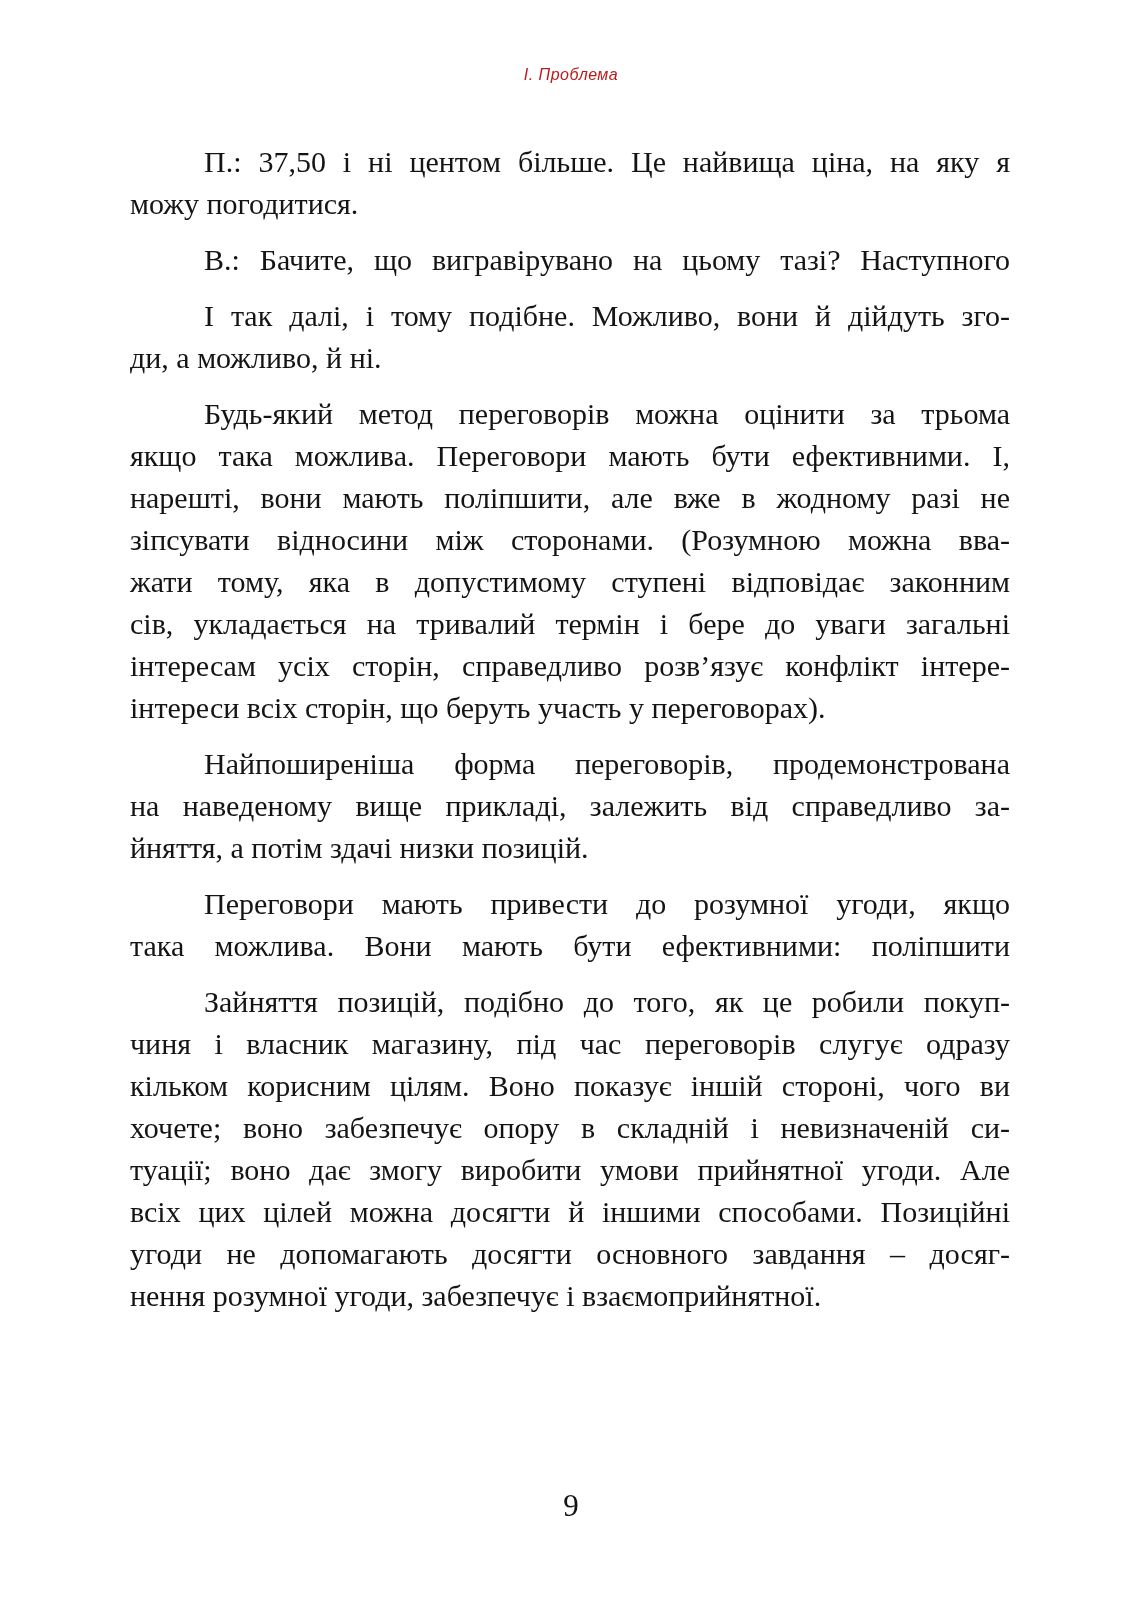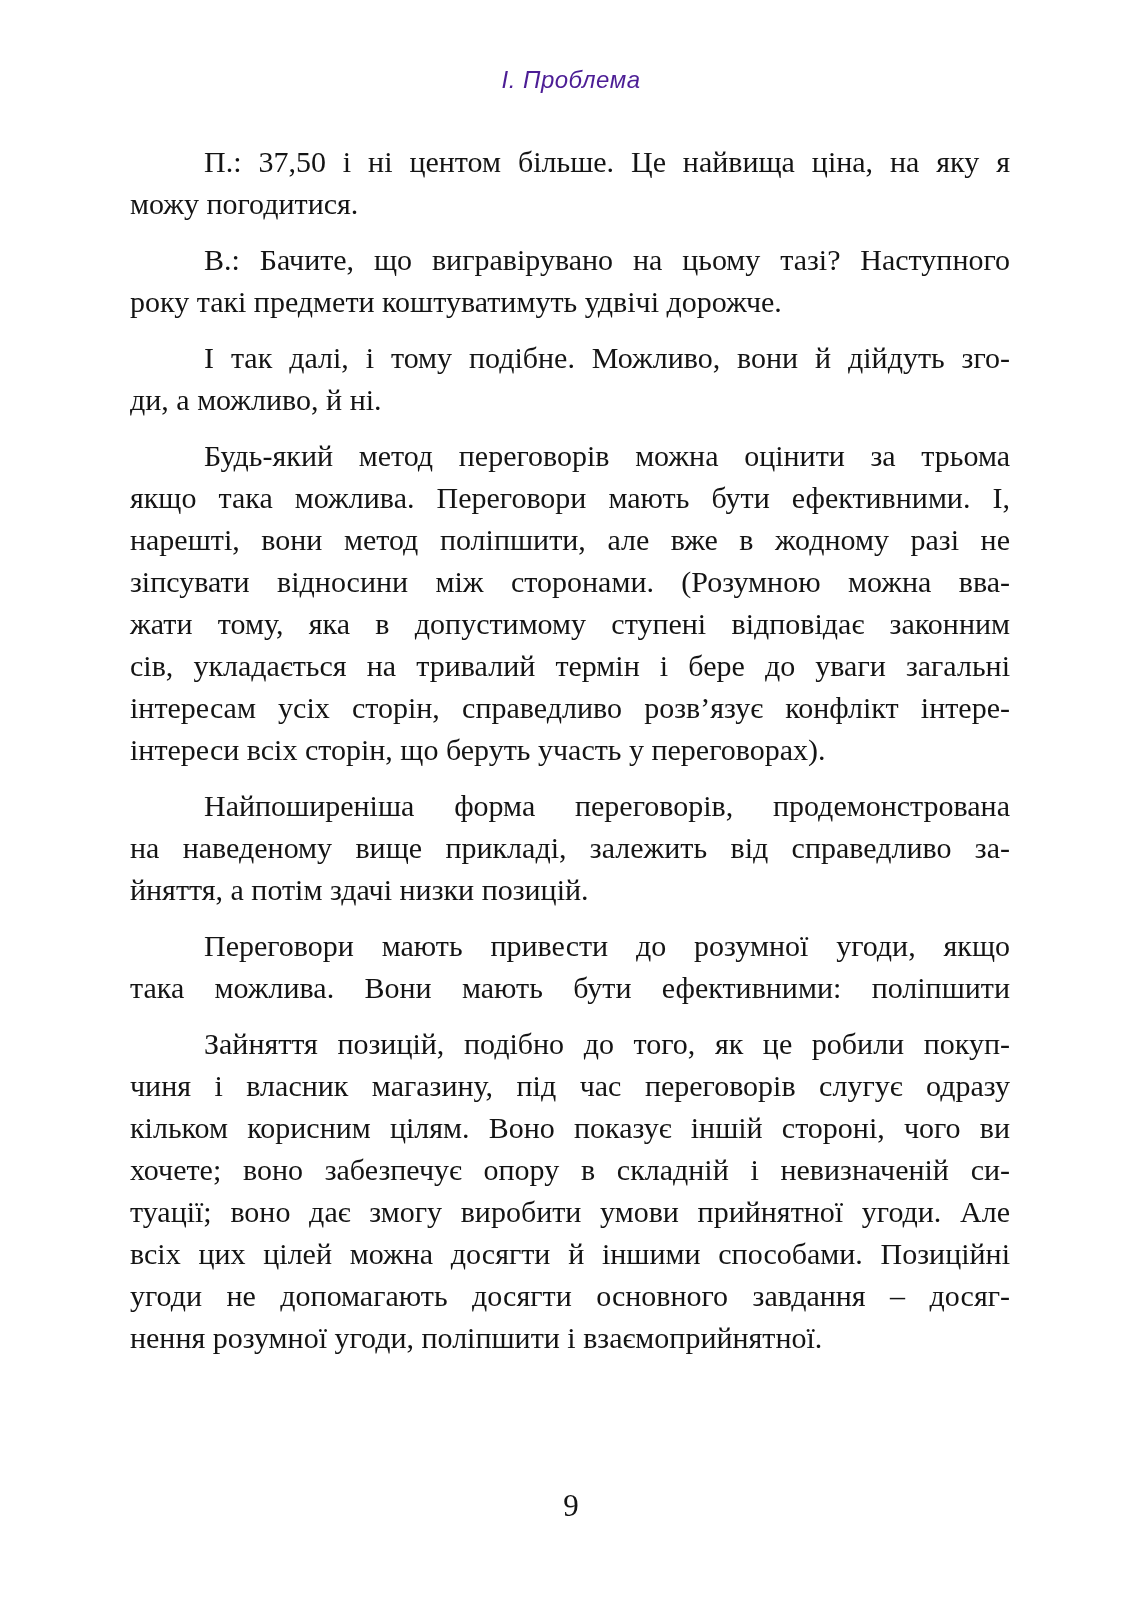--- a/index.html
+++ b/index.html
@@ -17,23 +17,23 @@
     overflow: hidden;
   }
   .running-header {
     position: absolute;
     top: 66px;
     left: 0;
     width: 100%;
     text-align: center;
     font-family: "Liberation Sans", sans-serif;
     font-style: italic;
-    font-size: 24px;
+    font-size: 16px;
     letter-spacing: 0.5px;
-    color: #4c1d95;
+    color: #b91c1c;
   }
   .text-block {
     position: absolute;
     top: 141px;
     left: 130px;
     width: 880px;
   }
   .para {
     margin: 0 0 14px 0;
     padding: 0;
@@ -70,32 +70,31 @@
 
   <div class="text-block">
 
     <div class="para">
       <div class="line first">П.: 37,50 і ні центом більше. Це найвища ціна, на яку я</div>
       <div class="line last">можу погодитися.</div>
     </div>
 
     <div class="para">
       <div class="line first">В.: Бачите, що вигравірувано на цьому тазі? Наступного</div>
-      <div class="line last">року такі предмети коштуватимуть удвічі дорожче.</div>
     </div>
 
     <div class="para">
       <div class="line first">І так далі, і тому подібне. Можливо, вони й дійдуть зго-</div>
       <div class="line last">ди, а можливо, й ні.</div>
     </div>
 
     <div class="para">
       <div class="line first">Будь-який метод переговорів можна оцінити за трьома</div>
       <div class="line">якщо така можлива. Переговори мають бути ефективними. І,</div>
-      <div class="line">нарешті, вони метод поліпшити, але вже в жодному разі не</div>
+      <div class="line">нарешті, вони мають поліпшити, але вже в жодному разі не</div>
       <div class="line">зіпсувати відносини між сторонами. (Розумною можна вва-</div>
       <div class="line">жати тому, яка в допустимому ступені відповідає законним</div>
       <div class="line">сів, укладається на тривалий термін і бере до уваги загальні</div>
       <div class="line">інтересам усіх сторін, справедливо розв’язує конфлікт інтере-</div>
       <div class="line last">інтереси всіх сторін, що беруть участь у переговорах).</div>
     </div>
 
     <div class="para">
       <div class="line first">Найпоширеніша форма переговорів, продемонстрована</div>
       <div class="line">на наведеному вище прикладі, залежить від справедливо за-</div>
@@ -108,20 +107,20 @@
     </div>
 
     <div class="para">
       <div class="line first">Зайняття позицій, подібно до того, як це робили покуп-</div>
       <div class="line">чиня і власник магазину, під час переговорів слугує одразу</div>
       <div class="line">кільком корисним цілям. Воно показує іншій стороні, чого ви</div>
       <div class="line">хочете; воно забезпечує опору в складній і невизначеній си-</div>
       <div class="line">туації; воно дає змогу виробити умови прийнятної угоди. Але</div>
       <div class="line">всіх цих цілей можна досягти й іншими способами. Позиційні</div>
       <div class="line">угоди не допомагають досягти основного завдання – досяг-</div>
-      <div class="line last">нення розумної угоди, поліпшити і взаємоприйнятної.</div>
+      <div class="line last">нення розумної угоди, забезпечує і взаємоприйнятної.</div>
     </div>
 
   </div>
 
   <div class="page-number">9</div>
 
 </div>
 
 </body></html>

